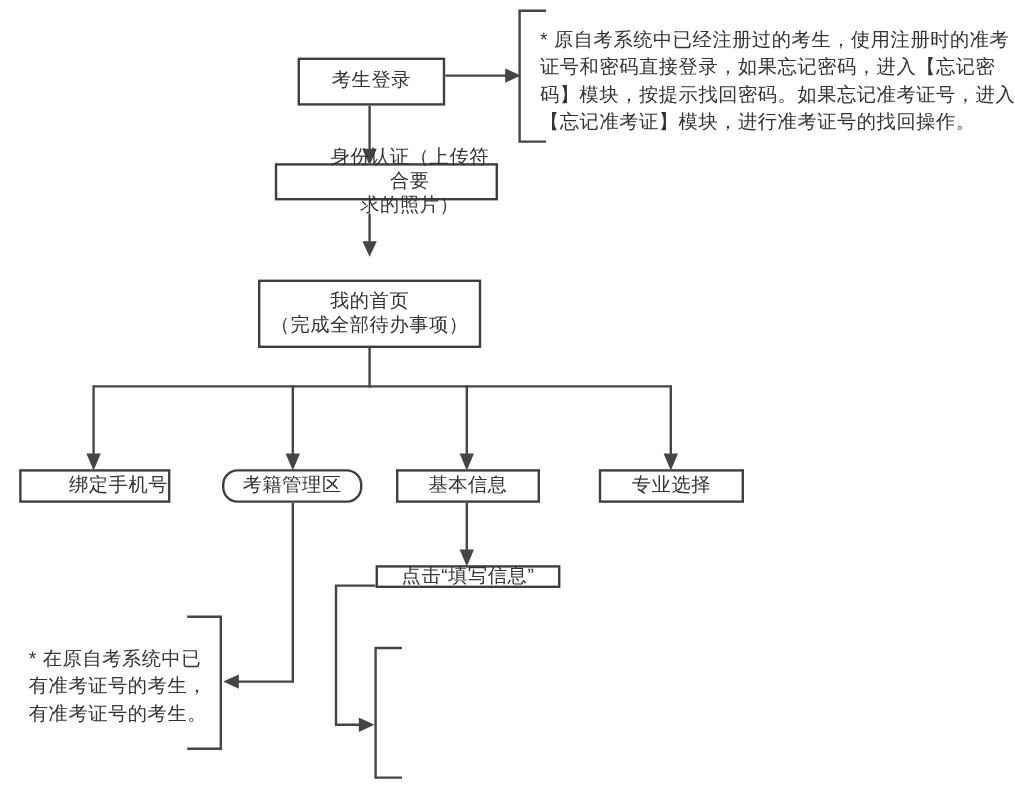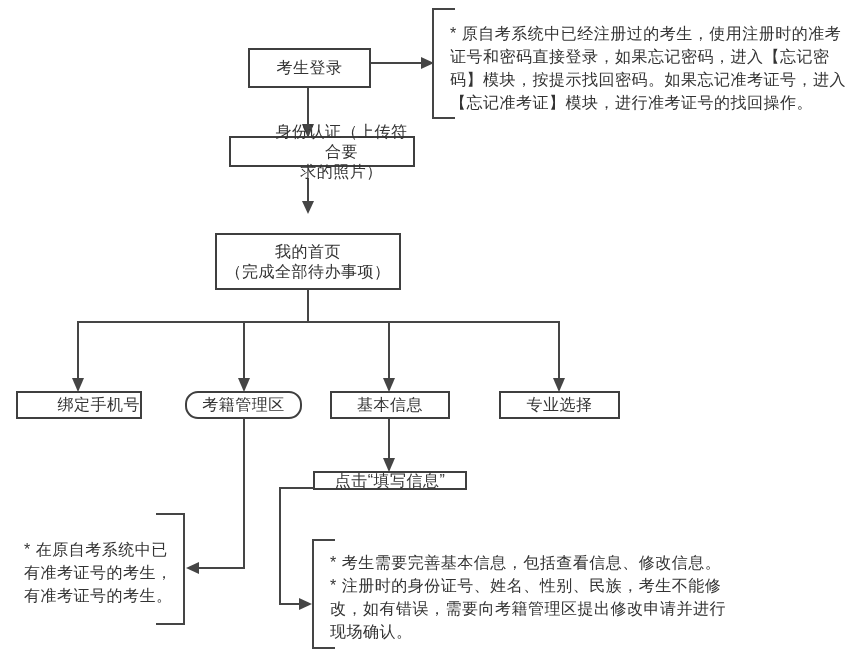--- a/index.html
+++ b/index.html
@@ -115,20 +115,14 @@
     <div class="note-line">码】模块，按提示找回密码。如果忘记准考证号，进入</div>
     <div class="note-line">【忘记准考证】模块，进行准考证号的找回操作。</div>
   </div>
 
   <div class="note" id="note-registration">
     <div class="note-line">* 在原自考系统中已</div>
     <div class="note-line">有准考证号的考生，</div>
     <div class="note-line">有准考证号的考生。</div>
   </div>
 
-  <div class="note" id="note-basic-info">
-    <div class="note-line">* 考生需要完善基本信息，包括查看信息、修改信息。</div>
-    <div class="note-line">* 注册时的身份证号、姓名、性别、民族，考生不能修</div>
-    <div class="note-line">改，如有错误，需要向考籍管理区提出修改申请并进行</div>
-    <div class="note-line">现场确认。</div>
-  </div>
 
 </div>
 
 </body></html>

